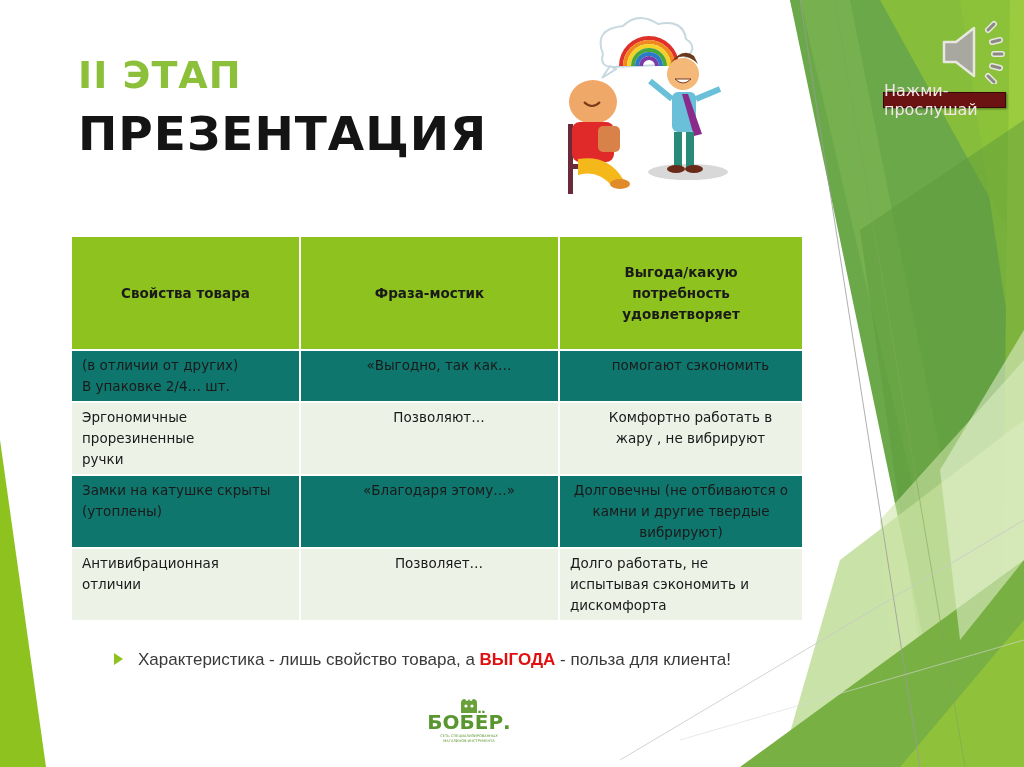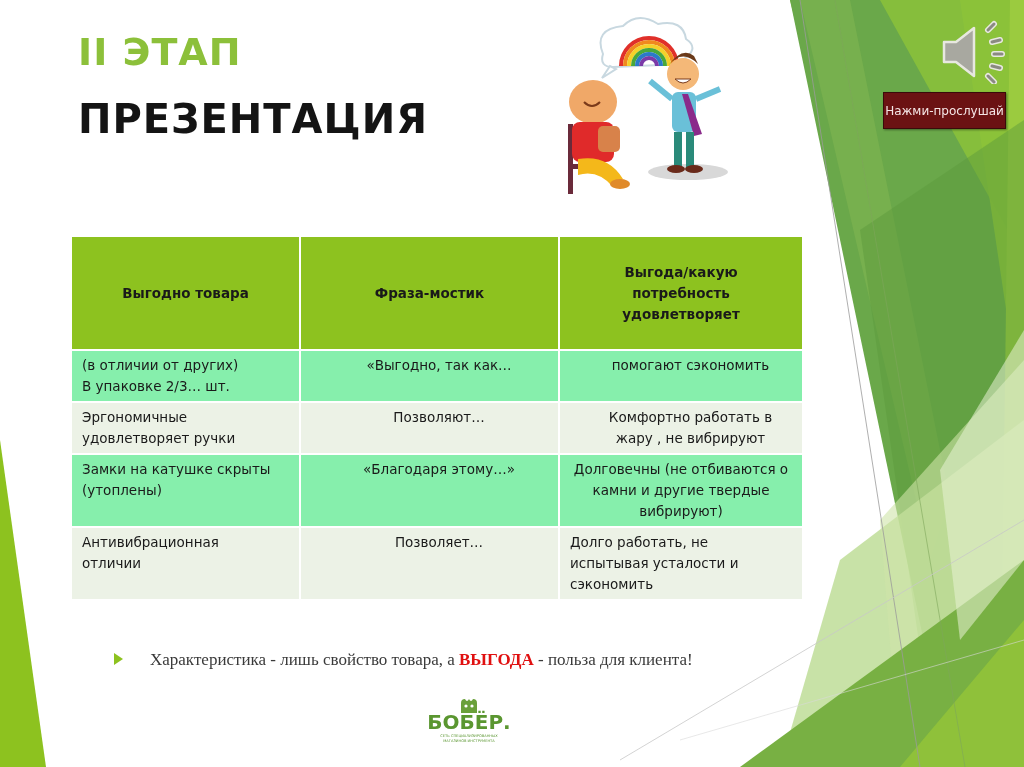--- a/index.html
+++ b/index.html
@@ -1,32 +1,32 @@
 <!DOCTYPE html>
 <html><head>
 <meta charset="utf-8">
 <style>
   html, body { margin:0; padding:0; }
   body { width:1024px; height:767px; position:relative; overflow:hidden; background:#ffffff; font-family:"DejaVu Sans", sans-serif; }
   .bg-svg { position:absolute; left:0; top:0; width:1024px; height:767px; z-index:0; }
-  .title { position:absolute; left:78px; top:33px; z-index:2; font-family:"DejaVu Sans", sans-serif; font-weight:bold; line-height:1; }
+  .title { position:absolute; left:78px; top:56px; z-index:2; font-family:"DejaVu Sans", sans-serif; font-weight:bold; line-height:1; }
   .title .l1 { font-size:38px; color:#8cc03a; letter-spacing:1px; }
-  .title .l2 { font-size:40px; color:#141414; margin-top:28px; letter-spacing:1px; }
+  .title .l2 { font-size:47px; color:#141414; margin-top:16px; letter-spacing:1px; }
   .illus { position:absolute; left:548px; top:14px; width:190px; height:182px; z-index:2; }
   .speaker { position:absolute; left:940px; top:20px; width:68px; height:64px; z-index:3; cursor:pointer; }
-  .listen-btn { position:absolute; left:883px; top:92px; width:123px; height:37px; background:#6b1213; border:1px solid #3a0a0a; box-shadow:1px 1px 2px rgba(0,0,0,0.4); color:#f5e6e6; font-size:12px; font-family:"DejaVu Sans", sans-serif; display:flex; align-items:center; justify-content:center; z-index:3; cursor:pointer; box-sizing:border-box; }
+  .listen-btn { position:absolute; left:883px; top:92px; width:123px; height:16px; background:#6b1213; border:1px solid #3a0a0a; box-shadow:1px 1px 2px rgba(0,0,0,0.4); color:#f5e6e6; font-size:16px; font-family:"DejaVu Sans", sans-serif; display:flex; align-items:center; justify-content:center; z-index:3; cursor:pointer; box-sizing:border-box; }
   table.tbl { position:absolute; left:70px; top:235px; width:732px; border-collapse:collapse; z-index:2; table-layout:fixed; font-family:"DejaVu Sans", sans-serif; }
   table.tbl td, table.tbl th { border:2px solid #ffffff; font-size:13.5px; color:#1a1a1a; vertical-align:top; padding:4px 10px; line-height:21px; }
   table.tbl th { background:#8dc21f; font-weight:bold; vertical-align:middle; text-align:center; height:104px; font-size:13.5px; }
   table.tbl td.c2, table.tbl td.c3 { text-align:center;padding-left:29px; }
-  table.tbl tr.odd td { background:#86efac; }
+  table.tbl tr.odd td { background:#0f766e; }
   table.tbl tr.even td { background:#ecf2e6; }
   .bullet { position:absolute; left:114px; top:648px; width:620px; z-index:2; font-family:"Liberation Sans", sans-serif; font-size:17px; color:#3a3a3a; line-height:23px; }
   .bullet .arrow { position:absolute; left:0; top:5px; width:0; height:0; border-top:6px solid transparent; border-bottom:6px solid transparent; border-left:9px solid #8dc21f; }
-  .bullet .text { margin-left:36px;font-family:Liberation Serif, serif; }
+  .bullet .text { margin-left:24px; }
   .bullet .hl { color:#e01010; font-weight:bold; }
   .logo { position:absolute; left:425px; top:697px; width:88px; height:48px; z-index:2; }
 </style>
 </head>
 <body>
 
 <svg class="bg-svg" viewBox="0 0 1024 767" xmlns="http://www.w3.org/2000/svg">
 
   <polygon points="790,0 1024,0 1024,767 980,767" fill="#8fc43a"></polygon>
   <polygon points="790,0 960,0 1024,430 1024,767 950,767" fill="#6aa84a"></polygon>
@@ -112,45 +112,45 @@
 <div class="listen-btn">Нажми-прослушай</div>
 
 <table class="tbl">
   <colgroup>
       <col style="width:229px">
       <col style="width:259px">
       <col style="width:244px">
     </colgroup>
   <thead>
     <tr>
-      <th>Выгодно товара</th>
+      <th>Свойства товара</th>
       <th>Фраза-мостик</th>
       <th style="padding:0 38px;">Выгода/какую потребность удовлетворяет</th>
     </tr>
   </thead>
   <tbody>
     <tr class="odd" style="height:51px;">
-      <td><span>(в отличии от других)</span><br><span>В упаковке  2/3… шт.</span></td>
+      <td><span>(в отличии от других)</span><br><span>В упаковке  2/4… шт.</span></td>
       <td class="c2">«Выгодно, так как…</td>
       <td class="c3">помогают сэкономить</td>
     </tr>
     <tr class="even" style="height:51px;">
-      <td style="padding-right:60px;">Эргономичные удовлетворяет ручки</td>
+      <td style="padding-right:60px;">Эргономичные прорезиненные ручки</td>
       <td class="c2">Позволяют…</td>
       <td class="c3">Комфортно работать в жару , не вибрируют</td>
     </tr>
     <tr class="odd" style="height:70px;">
       <td>Замки на катушке скрыты (утоплены)</td>
       <td class="c2">«Благодаря этому…»</td>
       <td class="c3" style="padding:4px 6px;">Долговечны (не отбиваются о камни и другие твердые вибрируют)</td>
     </tr>
     <tr class="even" style="height:72px;">
       <td style="padding-right:60px;">Антивибрационная отличии</td>
       <td class="c2">Позволяет…</td>
-      <td style="padding-right:30px;">Долго работать, не испытывая усталости и сэкономить</td>
+      <td style="padding-right:30px;">Долго работать, не испытывая сэкономить и дискомфорта</td>
     </tr>
   </tbody>
 </table>
 
 <div class="bullet">
   <span class="arrow"></span>
   <div class="text"><span>Характеристика - лишь свойство товара, а </span><span class="hl">ВЫГОДА</span><span> - польза для клиента!</span></div>
 </div>
 
 <svg class="logo" viewBox="0 0 88 48" xmlns="http://www.w3.org/2000/svg">

